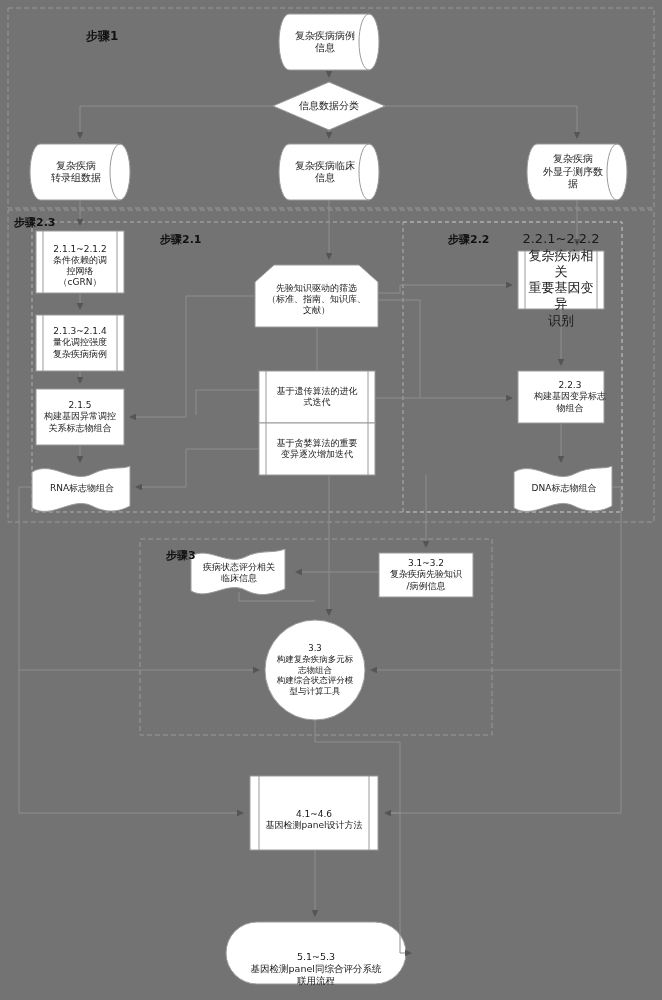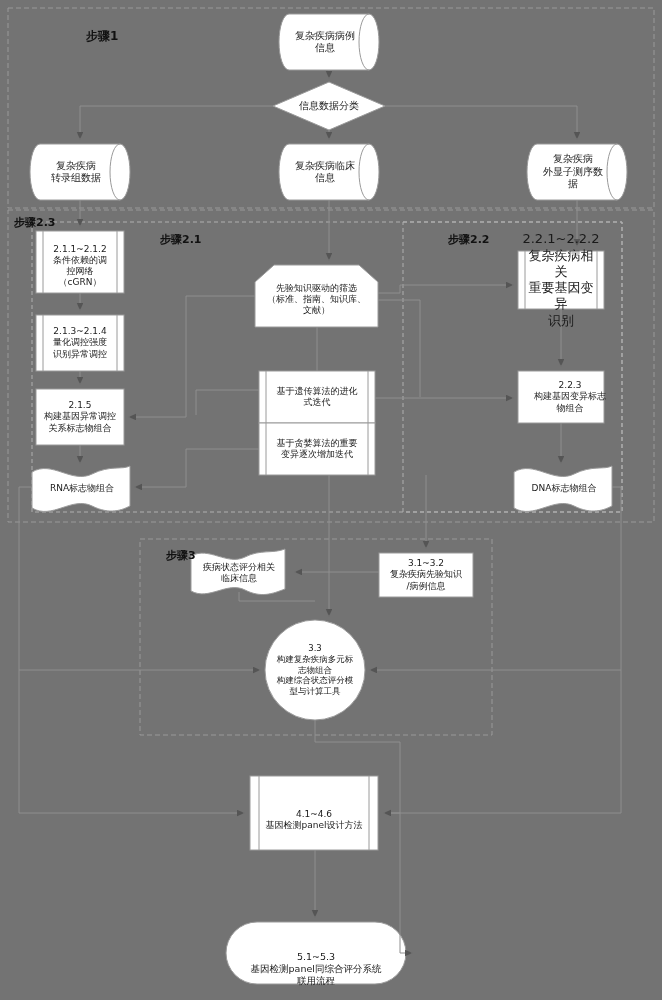--- a/index.html
+++ b/index.html
@@ -214,21 +214,21 @@
   <div class="nodetext" style="left:523px;top:144px;width:100px;height:56px;font-size:10px;">复杂疾病
 外显子测序数
 据</div>
 
   <div class="nodetext" style="left:43px;top:231px;width:74px;height:70px;font-size:9px;">2.1.1~2.1.2
 条件依赖的调
 控网络
 （cGRN）</div>
   <div class="nodetext" style="left:43px;top:315px;width:74px;height:56px;font-size:9px;">2.1.3~2.1.4
 量化调控强度
-识别异常调控</div>
+复杂疾病病例</div>
   <div class="nodetext" style="left:36px;top:389px;width:88px;height:56px;font-size:9px;">2.1.5
 构建基因异常调控
 关系标志物组合</div>
   <div class="nodetext" style="left:34px;top:468px;width:96px;height:42px;font-size:9px;">RNA标志物组合</div>
 
   <div class="nodetext" style="left:255px;top:272px;width:123px;height:55px;font-size:9px;">先验知识驱动的筛选
 （标准、指南、知识库、
 文献）</div>
   <div class="nodetext" style="left:266px;top:371px;width:102px;height:52px;font-size:9px;">基于遗传算法的进化
 式迭代</div>

